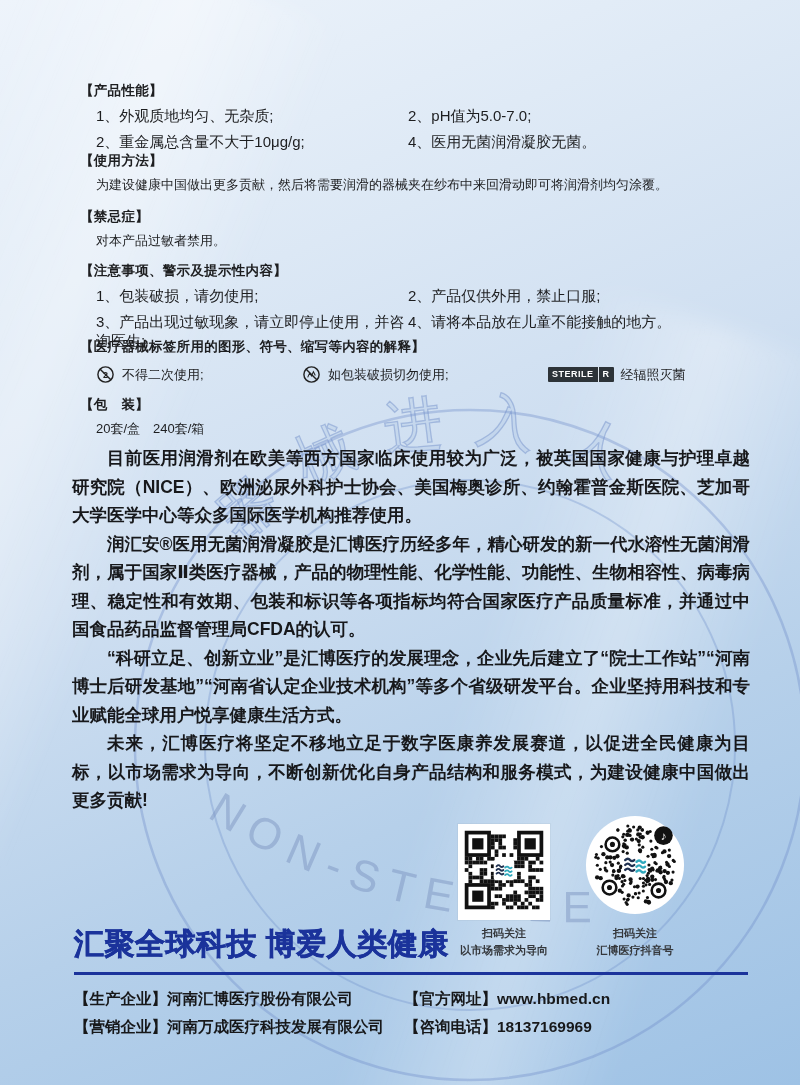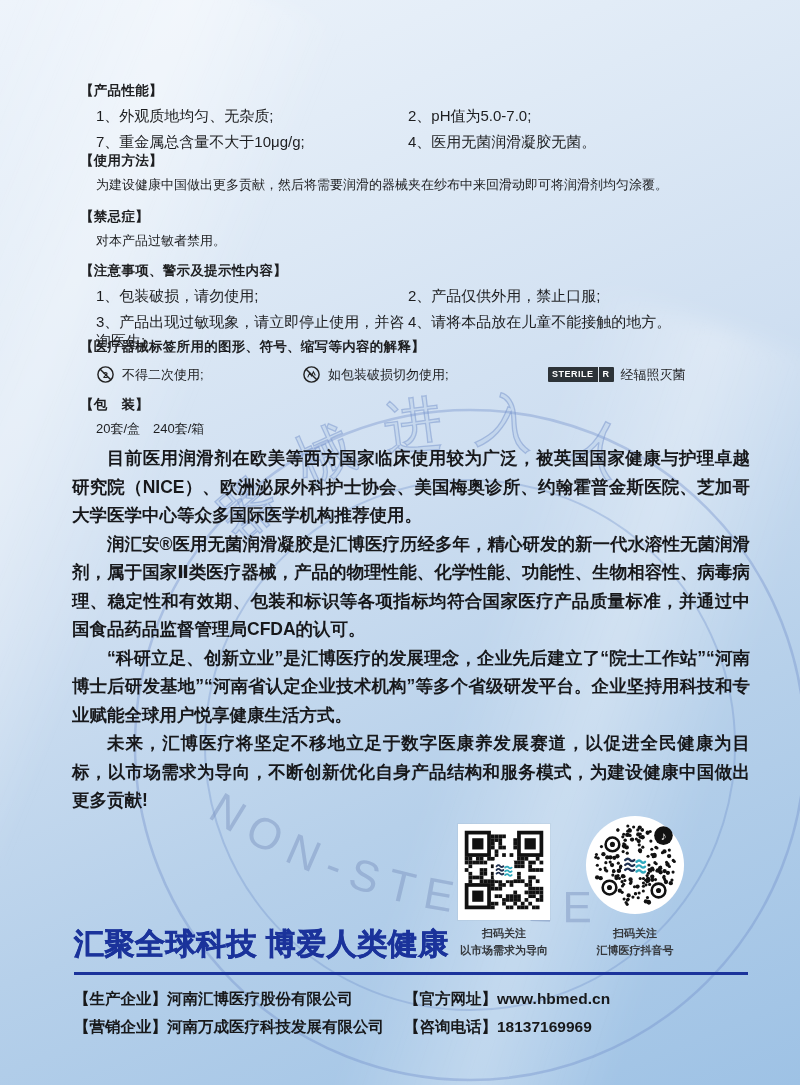--- a/index.html
+++ b/index.html
@@ -59,21 +59,21 @@
     <text font-size="44" letter-spacing="11" fill="rgba(126,150,194,0.5)">
       <textPath href="#nonSterileArc" startOffset="8">NON-STERILE</textPath>
     </text>
   </svg>
 
   <div class="sec" style="top:82px">
     <div class="sec-title">【产品性能】</div>
     <div class="two-col">
       <span>1、外观质地均匀、无杂质;</span>
       <span>2、pH值为5.0-7.0;</span>
-      <span>7、重金属总含量不大于10μg/g;</span>
+      <span>2、重金属总含量不大于10μg/g;</span>
       <span>4、医用无菌润滑凝胶无菌。</span>
     </div>
   </div>
 
   <div class="sec" style="top:152px">
     <div class="sec-title">【使用方法】</div>
     <div class="sec-text">为建设健康中国做出更多贡献，然后将需要润滑的器械夹在纱布中来回滑动即可将润滑剂均匀涂覆。</div>
   </div>
 
   <div class="sec" style="top:208px">

